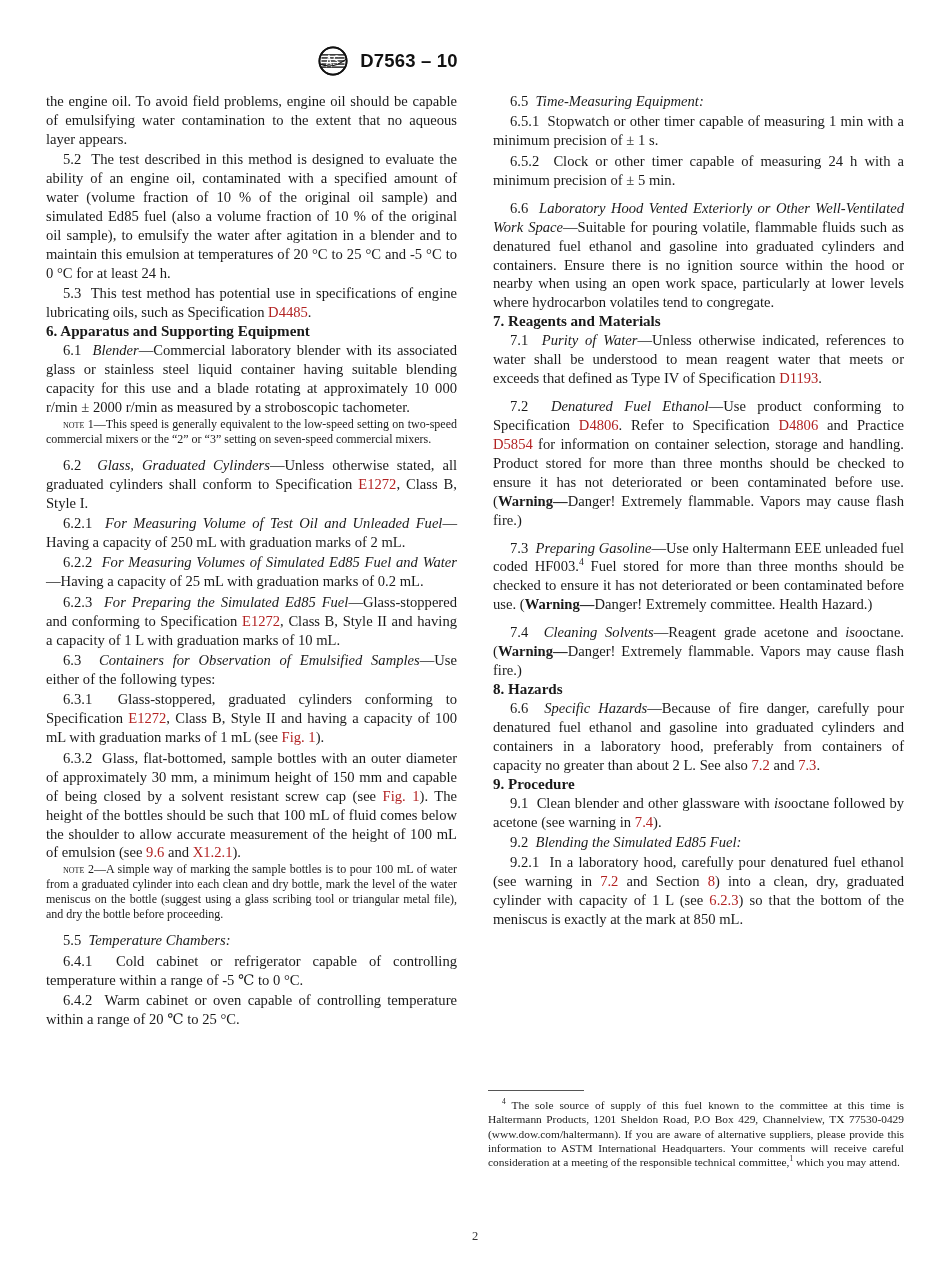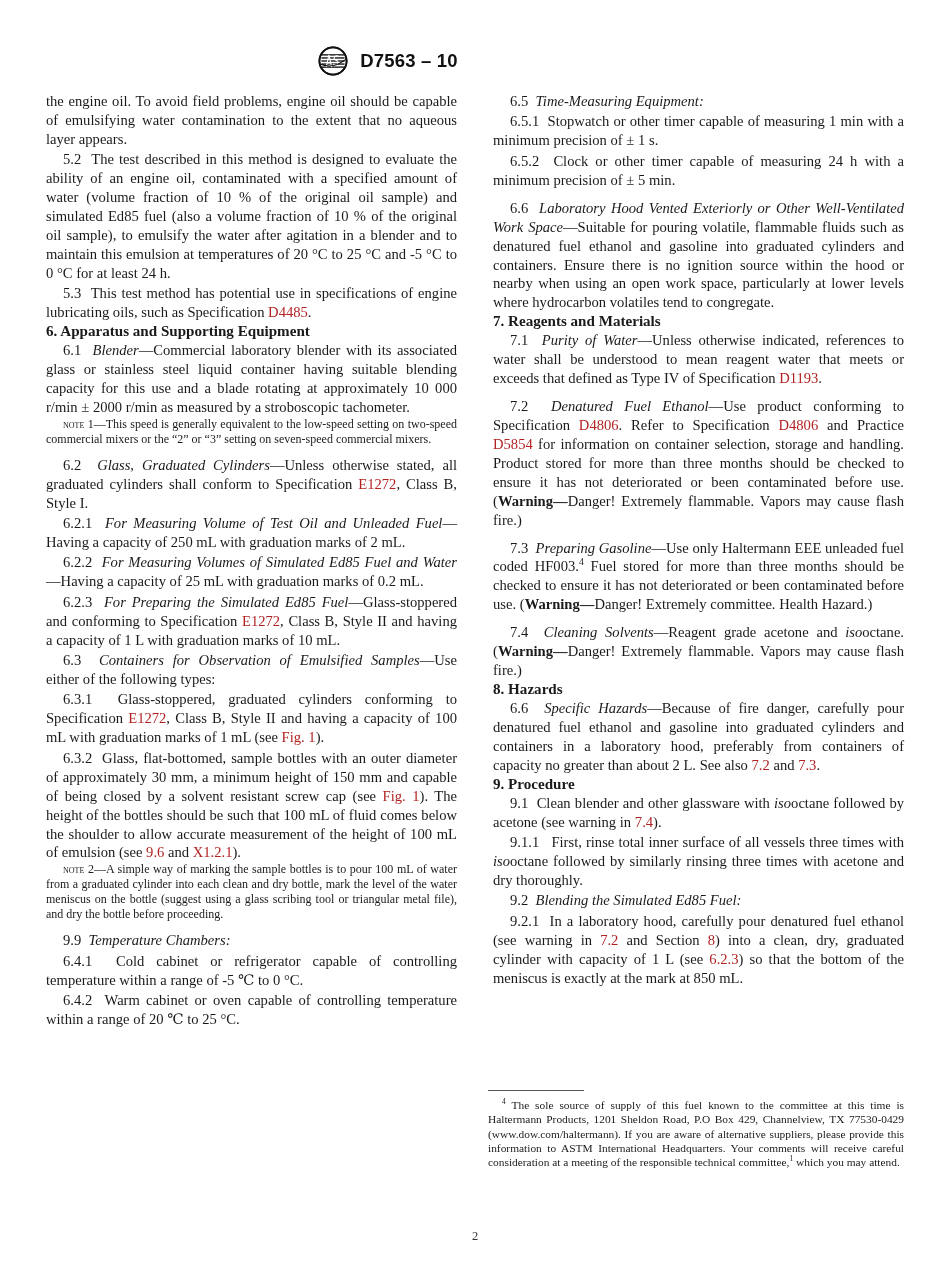--- a/index.html
+++ b/index.html
@@ -200,21 +200,21 @@
       <p class="para indent gap-s"><span>6.2.3</span>&nbsp; <i>For Preparing the Simulated Ed85 Fuel</i><span>—Glass-stoppered and conforming to Specification </span><span class="ref">E1272</span><span>, Class B, Style II and having a capacity of 1 L with graduation marks of 10 mL.</span></p>
 
       <p class="para indent gap-s"><span>6.3</span>&nbsp; <i>Containers for Observation of Emulsified Samples</i><span>—Use either of the following types:</span></p>
 
       <p class="para indent gap-s"><span>6.3.1</span>&nbsp; <span>Glass-stoppered, graduated cylinders conforming to Specification </span><span class="ref">E1272</span><span>, Class B, Style II and having a capacity of 100 mL with graduation marks of 1 mL (see </span><span class="ref">Fig. 1</span><span>).</span></p>
 
       <p class="para indent gap-s"><span>6.3.2</span>&nbsp; <span>Glass, flat-bottomed, sample bottles with an outer diameter of approximately 30 mm, a minimum height of 150 mm and capable of being closed by a solvent resistant screw cap (see </span><span class="ref">Fig. 1</span><span>). The height of the bottles should be such that 100 mL of fluid comes below the shoulder to allow accurate measurement of the height of 100 mL of emulsion (see </span><span class="ref">9.6</span><span> and </span><span class="ref">X1.2.1</span><span>).</span></p>
 
       <p class="note gap-m"><span class="note-label">Note</span><span> 2—</span><span>A simple way of marking the sample bottles is to pour 100 mL of water from a graduated cylinder into each clean and dry bottle, mark the level of the water meniscus on the bottle (suggest using a glass scribing tool or triangular metal file), and dry the bottle before proceeding.</span></p>
 
-      <p class="para indent gap-m"><span>9.9</span>&nbsp; <i>Temperature Chambers:</i></p>
+      <p class="para indent gap-m"><span>5.5</span>&nbsp; <i>Temperature Chambers:</i></p>
 
       <p class="para indent gap-s"><span>6.4.1</span>&nbsp; <span>Cold cabinet or refrigerator capable of controlling temperature within a range of -5 ℃ to 0 °C.</span></p>
 
       <p class="para indent gap-s"><span>6.4.2</span>&nbsp; <span>Warm cabinet or oven capable of controlling temperature within a range of 20 ℃ to 25 °C.</span></p>
 
     </div>
 
     <div class="col">
 
       <p class="para indent"><span>6.5</span>&nbsp; <i>Time-Measuring Equipment:</i></p>
@@ -236,21 +236,20 @@
       <p class="para indent gap-m"><span>7.4</span>&nbsp; <i>Cleaning Solvents</i><span>—Reagent grade acetone and </span><i>iso</i><span>octane. (</span><b>Warning—</b><span>Danger! Extremely flammable. Vapors may cause flash fire.)</span></p>
 
       <h2 class="section-head head-gap-top head-gap-bot">8.  Hazards</h2>
 
       <p class="para indent"><span>6.6</span>&nbsp; <i>Specific Hazards</i><span>—Because of fire danger, carefully pour denatured fuel ethanol and gasoline into graduated cylinders and containers in a laboratory hood, preferably from containers of capacity no greater than about 2 L. See also </span><span class="ref">7.2</span><span> and </span><span class="ref">7.3</span><span>.</span></p>
 
       <h2 class="section-head head-gap-top head-gap-bot">9.  Procedure</h2>
 
       <p class="para indent"><span>9.1</span>&nbsp; <span>Clean blender and other glassware with </span><i>iso</i><span>octane followed by acetone (see warning in </span><span class="ref">7.4</span><span>).</span></p>
 
-      <p class="para indent gap-s"><span>9.1.1</span>&nbsp;&nbsp; <span>First, rinse total inner surface of all vessels three times with </span><i>iso</i><span>octane followed by similarly rinsing three times with acetone and dry thoroughly.</span></p>
 
       <p class="para indent gap-s"><span>9.2</span>&nbsp; <i>Blending the Simulated Ed85 Fuel:</i></p>
 
       <p class="para indent gap-s"><span>9.2.1</span>&nbsp; <span>In a laboratory hood, carefully pour denatured fuel ethanol (see warning in </span><span class="ref">7.2</span><span> and Section </span><span class="ref">8</span><span>) into a clean, dry, graduated cylinder with capacity of 1 L (see </span><span class="ref">6.2.3</span><span>) so that the bottom of the meniscus is exactly at the mark at 850 mL.</span></p>
 
     </div>
   </div>
 
   <div class="footnote-wrap">
     <div class="footnote-rule"></div>

